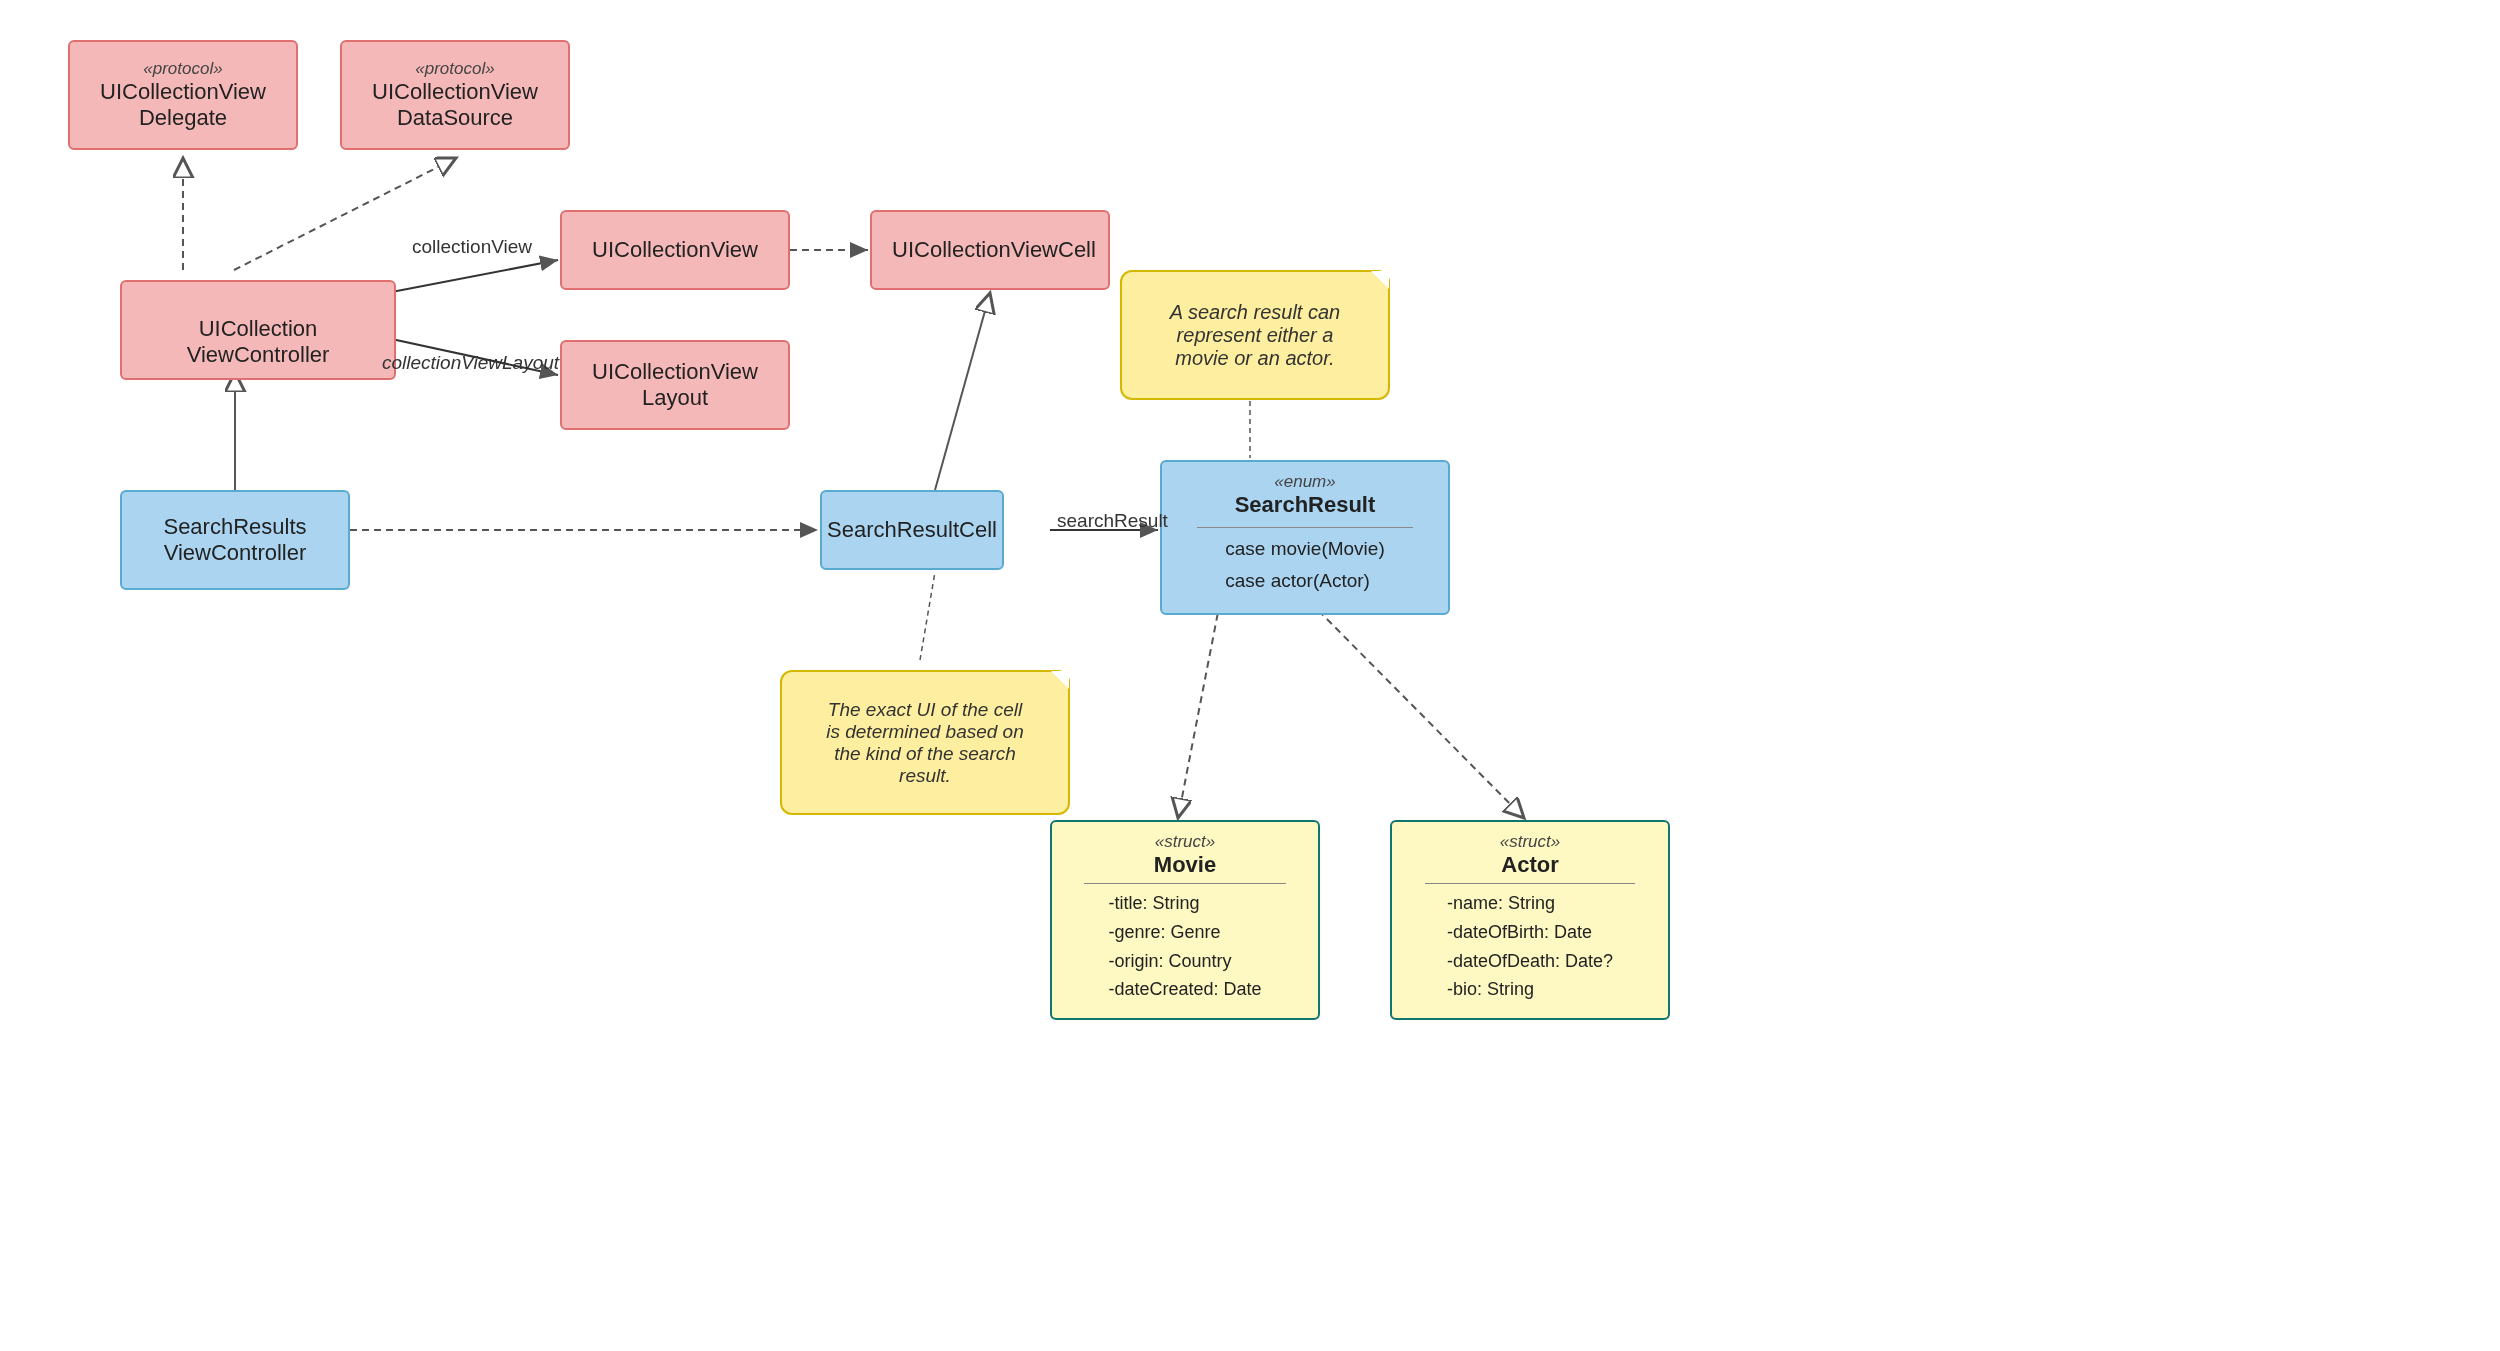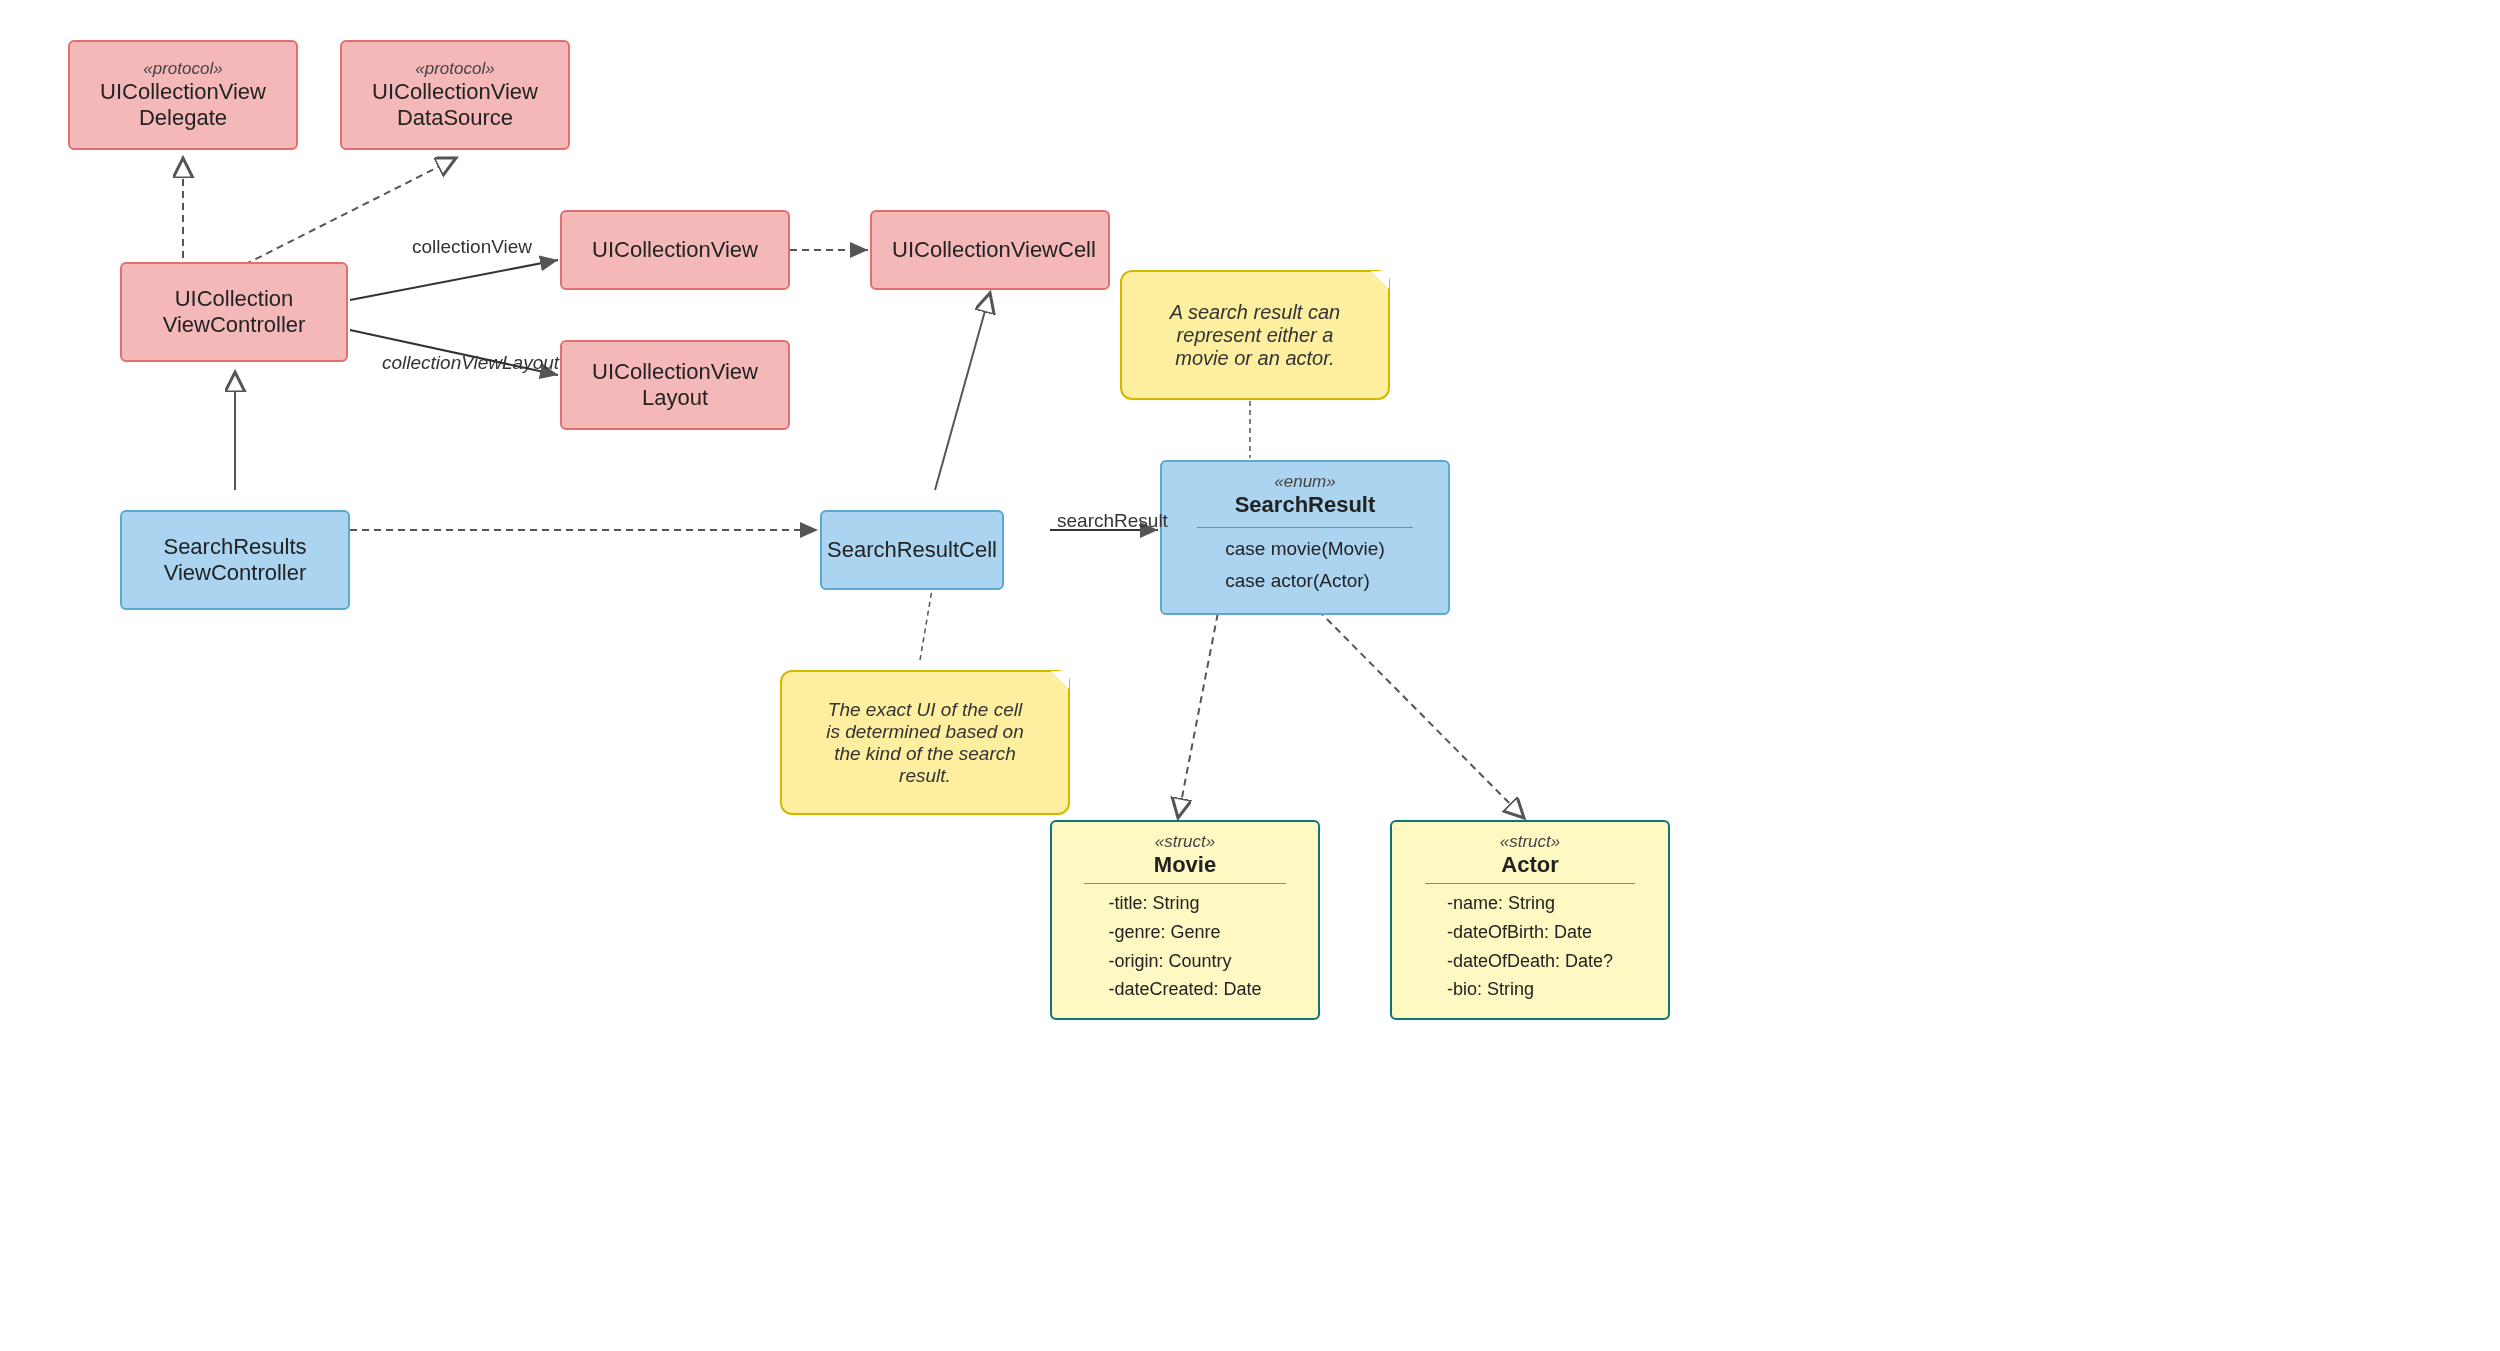--- a/index.html
+++ b/index.html
@@ -30,21 +30,20 @@
     }
     .box-red {
       background: #f5b8b8;
       border: 2px solid #e07070;
       color: #222;
     }
     .box-blue {
       background: #aad4f0;
       border: 2px solid #5aaad0;
       color: #222;
-      margin-top: 20px;
     }
     .box-blue-enum {
       background: #aad4f0;
       border: 2px solid #5aaad0;
       color: #222;
       text-align: center;
     }
     .box-blue-struct {
       background: #fef9c3;
       border: 2px solid #0f766e;
@@ -157,21 +156,21 @@
   <div class="box box-red" style="left:68px; top:40px; width:230px; height:110px;">
     <span class="stereotype">«protocol»</span>
     <span>UICollectionView<br>Delegate</span>
   </div>
 
   <div class="box box-red" style="left:340px; top:40px; width:230px; height:110px;">
     <span class="stereotype">«protocol»</span>
     <span>UICollectionView<br>DataSource</span>
   </div>
 
-  <div class="box box-red" style="left:120px; top:262px; width:228px; height:100px;">
+  <div class="box box-red" style="left:120px; top:280px; width:276px; height:100px;justify-content:flex-end;">
     <span>UICollection<br>ViewController</span>
   </div>
 
   <div class="box box-red" style="left:560px; top:210px; width:230px; height:80px;">
     <span>UICollectionView</span>
   </div>
 
   <div class="box box-red" style="left:870px; top:210px; width:240px; height:80px;padding-left:22px;">
     <span>UICollectionViewCell</span>
   </div>

